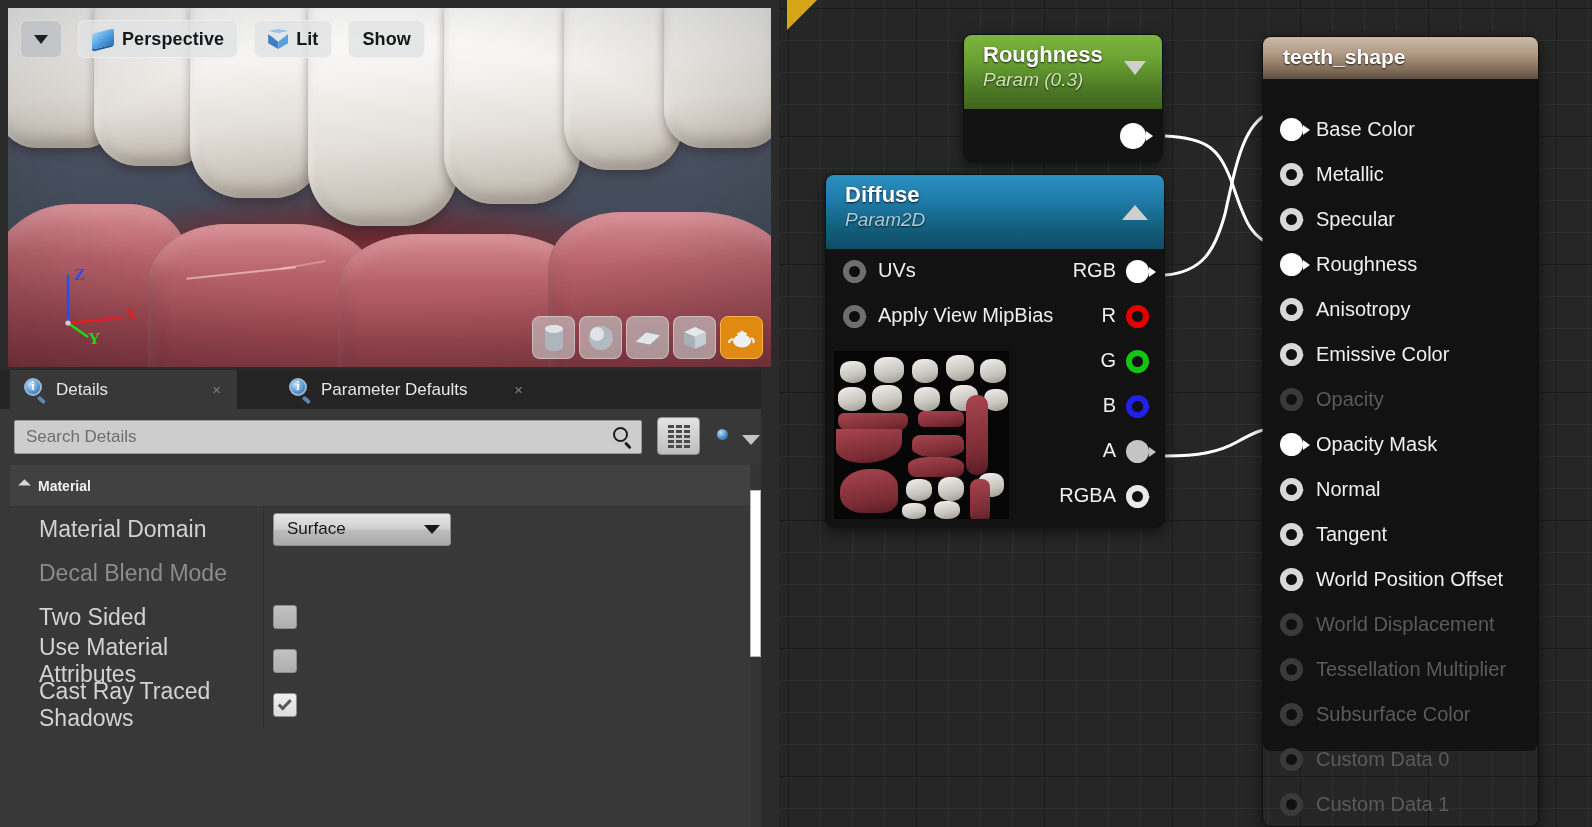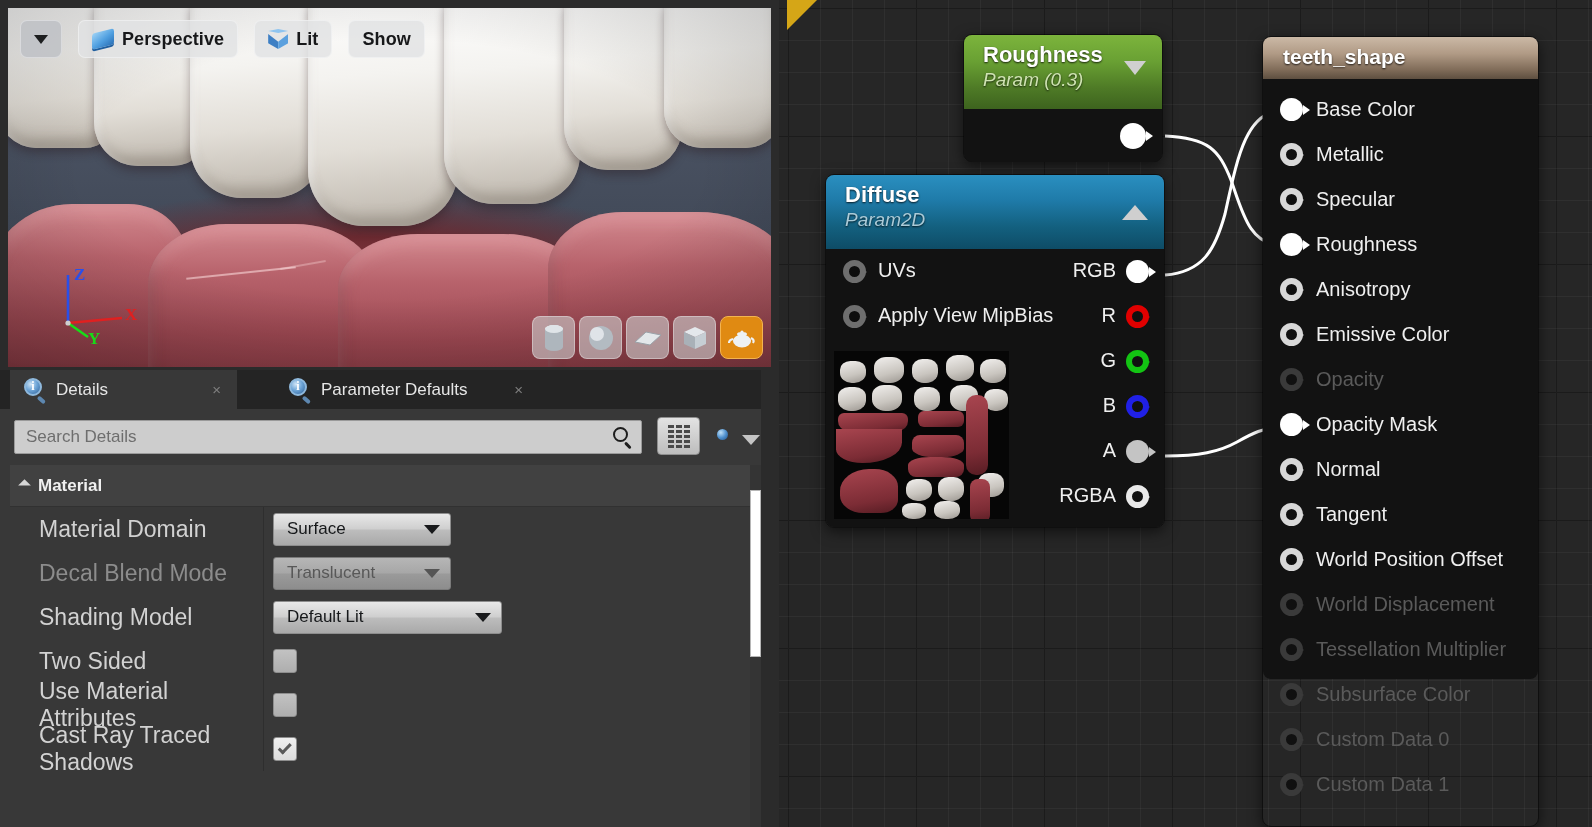--- a/index.html
+++ b/index.html
@@ -184,21 +184,21 @@
   #cat-row {
     position: absolute; left: 10px; top: 0; width: 769px; height: 42px;
     background: #414141; display: flex; align-items: center; gap: 9px; padding-left: 10px;
     border-bottom: 1px solid #313131;
   }
   .cat-arrow {
     width: 0; height: 0; border-top: 9px solid #d6d6d6;
     border-left: 9px solid transparent; border-right: 0 solid transparent;
     transform: rotate(-45deg);
   }
-  #cat-label { color: #f0f0f0; font-size: 17px; font-weight: 700; }
+  #cat-label { color: #f0f0f0; font-size: 14px; font-weight: 700; }
   #prop-rows { position: absolute; left: 10px; top: 42px; width: 769px; bottom: 0; }
   .prow { position: relative; height: 44px; display: flex; align-items: center; }
   .prow .pname {
     width: 253px; padding-left: 29px; color: #d2d2d2; font-size: 23px; flex: 0 0 auto;
   }
   .prow.dim .pname { color: #8c8c8c; }
   .pcol-divider {
     position: absolute; left: 253px; top: 0; width: 1px; height: 100%;
     background: #2e2e2e;
   }
@@ -305,21 +305,21 @@
   #node-diffuse .node-sub { color: #aacbd8; }
   #node-diffuse .node-body { height: 278px; position: relative; }
 
   
   #node-result { left: 483px; top: 36px; width: 277px; height: 791px; }
   #node-result .node-head {
     height: 42px; padding: 8px 14px 0 20px;
     background: linear-gradient(180deg,#cbb9a6 0%,#b09a85 40%,#806c59 78%,#5e4f40 100%);
   }
   #node-result .node-title { font-size: 21px; }
-  #node-result .node-body { height: 600px; padding-top: 8px; }
+  #node-result .node-body { height: 672px; padding-top: 28px; }
 
   
   .pin-row { display: flex; align-items: center; height: 45px; padding-left: 17px; gap: 13px; }
   .pin-label { color: #efefef; font-size: 20px; }
   .pin-row.dim .pin-label { color: #5a5a5a; }
   .pin {
     width: 23px; height: 23px; border-radius: 50%; flex: 0 0 auto; position: relative;
   }
   .pin.hollow { border: 6px solid #d8d8d8; background: #101010; }
   .pin.filled { background: #ffffff; }
@@ -548,38 +548,22 @@
                 <span>Surface</span>
                 <span class="combo-caret"></span>
               </span>
             </span>
           </div>
 
 
           <div class="prow dim">
             <span class="pname">Decal Blend Mode</span>
             <span class="pcol-divider"></span>
-            <span class="pvalue">
-              <span class="combo w178 disabled">
-                <span>Translucent</span>
-                <span class="combo-caret"></span>
-              </span>
-            </span>
           </div>
 
-          <div class="prow">
-            <span class="pname">Shading Model</span>
-            <span class="pcol-divider"></span>
-            <span class="pvalue">
-              <span class="combo w229">
-                <span>Default Lit</span>
-                <span class="combo-caret"></span>
-              </span>
-            </span>
-          </div>
 
           <div class="prow">
             <span class="pname">Two Sided</span>
             <span class="pcol-divider"></span>
             <span class="pvalue">
               <span class="chk"></span>
             </span>
           </div>
 
           <div class="prow">

